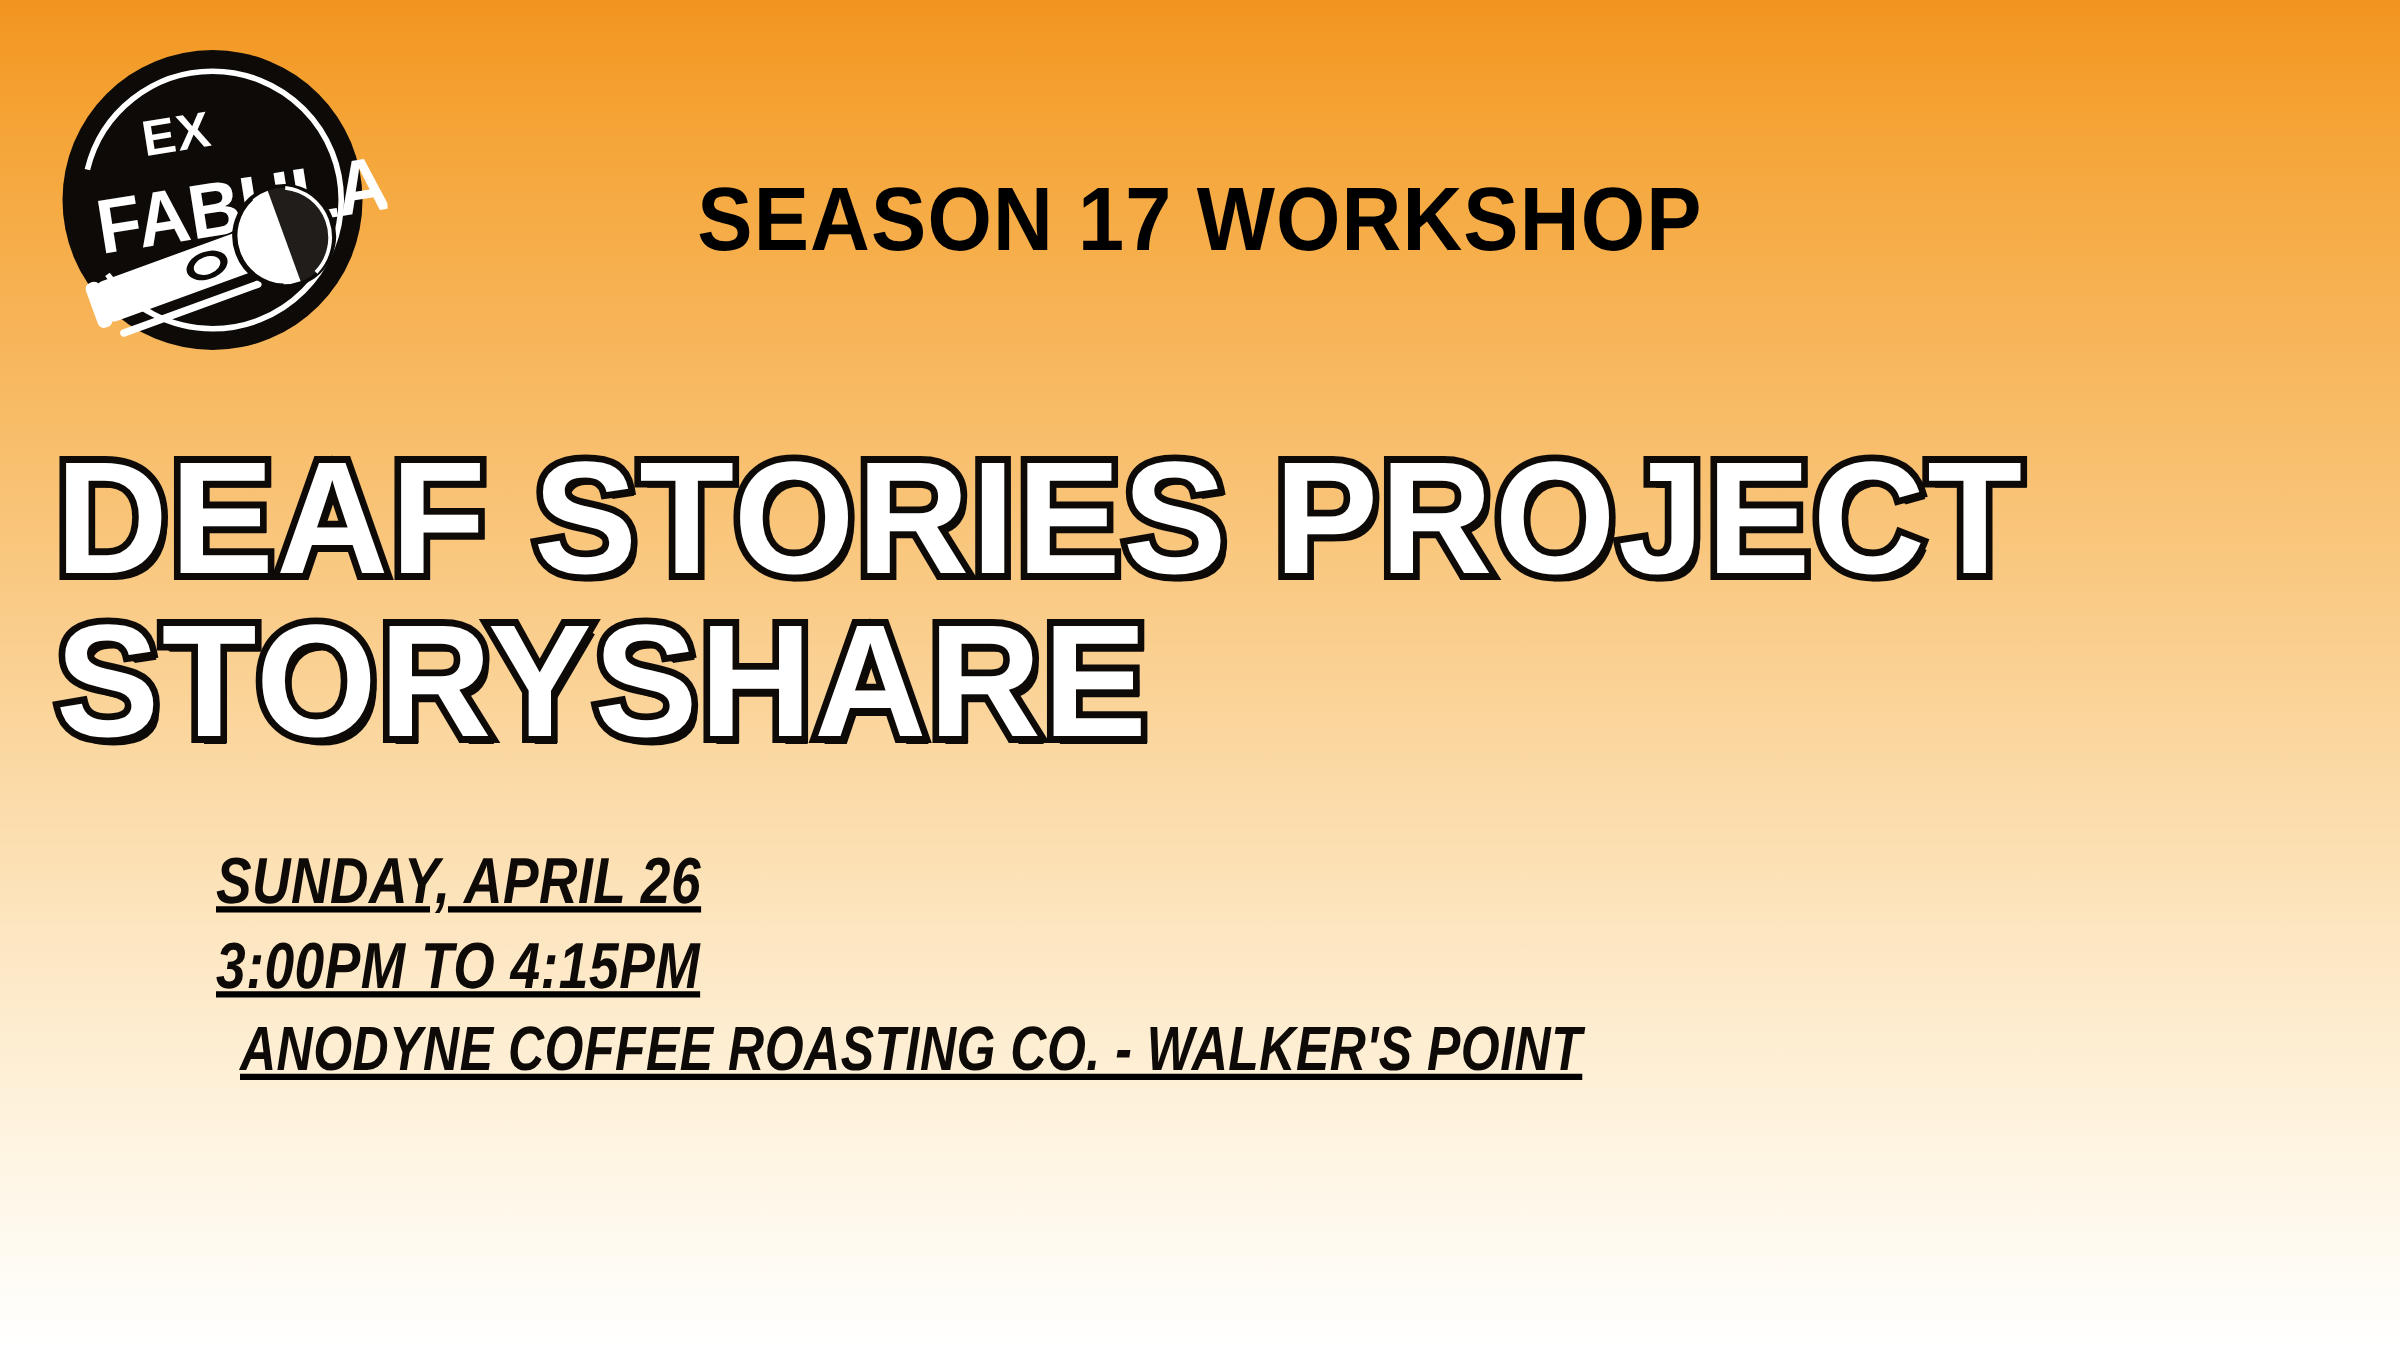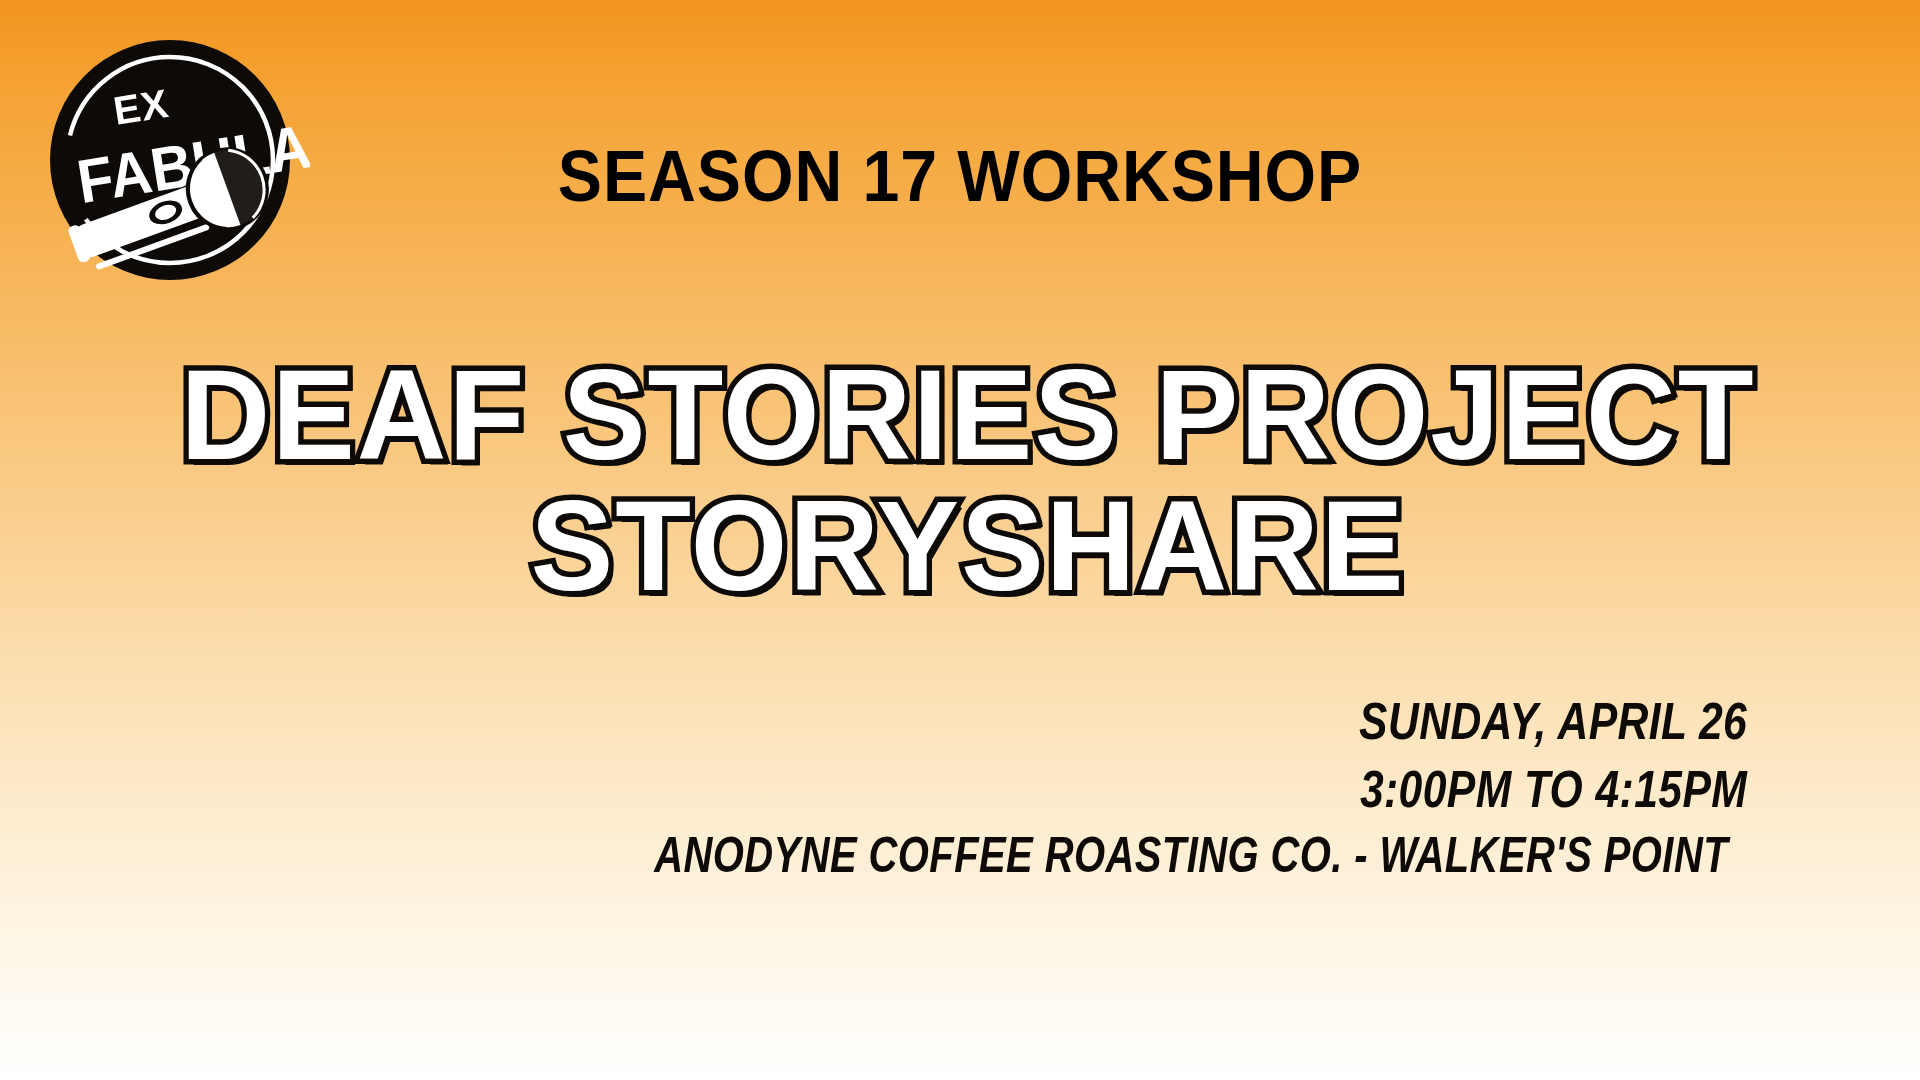--- a/index.html
+++ b/index.html
@@ -59,21 +59,21 @@
     transform-origin: center center;
     white-space: nowrap;
   }
 
   
   .title-block {
     position: absolute;
     left: 16px;
     right: 0;
     top: 350px;
-    text-align: center;
+    text-align: left;
   }
   .title-line {
     display: block;
     color: #FFFFFF;
     font-family: "Liberation Sans", sans-serif;
     font-weight: 700;
     font-size: 128px;
     line-height: 1.02;
     letter-spacing: 2px;
     white-space: nowrap;
@@ -85,22 +85,23 @@
        3px  4px 0 #0D0A07,
        4px  5px 0 #0D0A07,
        5px  6px 0 #0D0A07;
   }
 
   
   .details {
     position: absolute;
     left: 0;
     right: 0;
-    top: 688px;
-    text-align: right;
+    top: 672px;
+    text-align: left;
+    text-decoration: underline;
   }
   .detail-line {
     display: block;
     color: #0D0A07;
     font-family: "Liberation Sans", sans-serif;
     font-weight: 700;
     font-style: italic;
     font-size: 52px;
     line-height: 1.30;
     letter-spacing: 0.5px;

